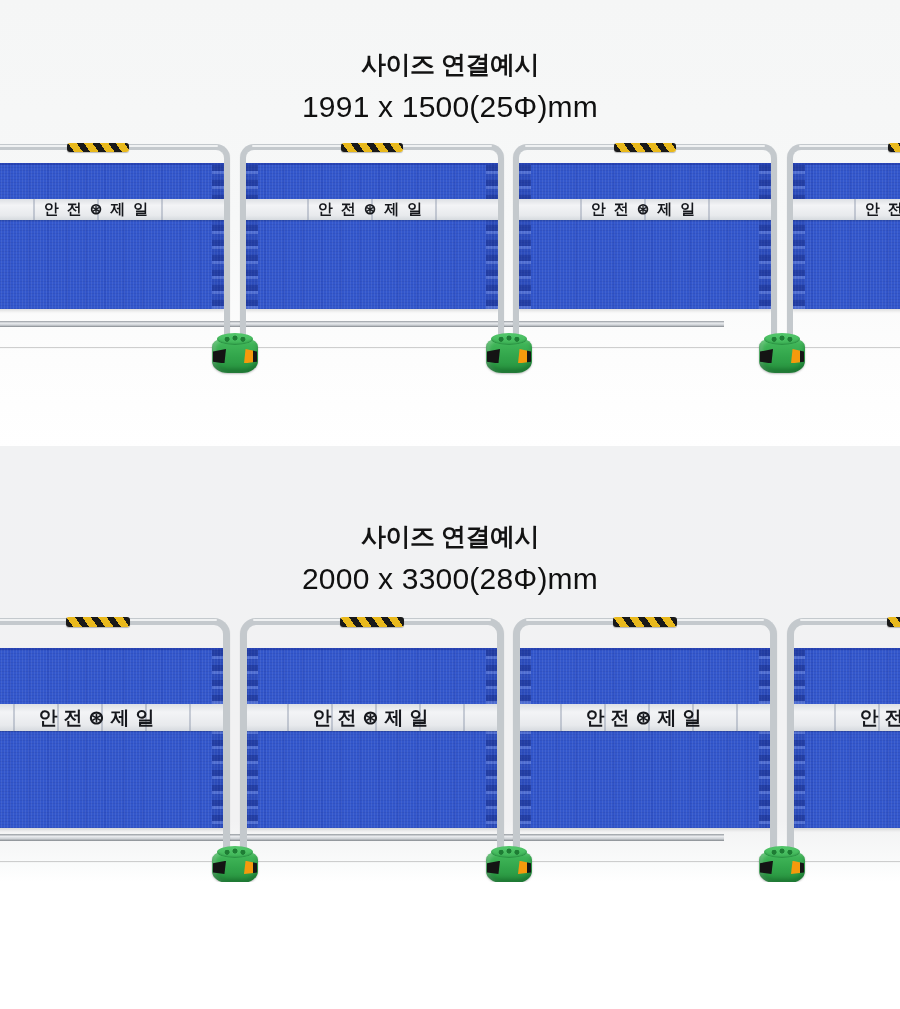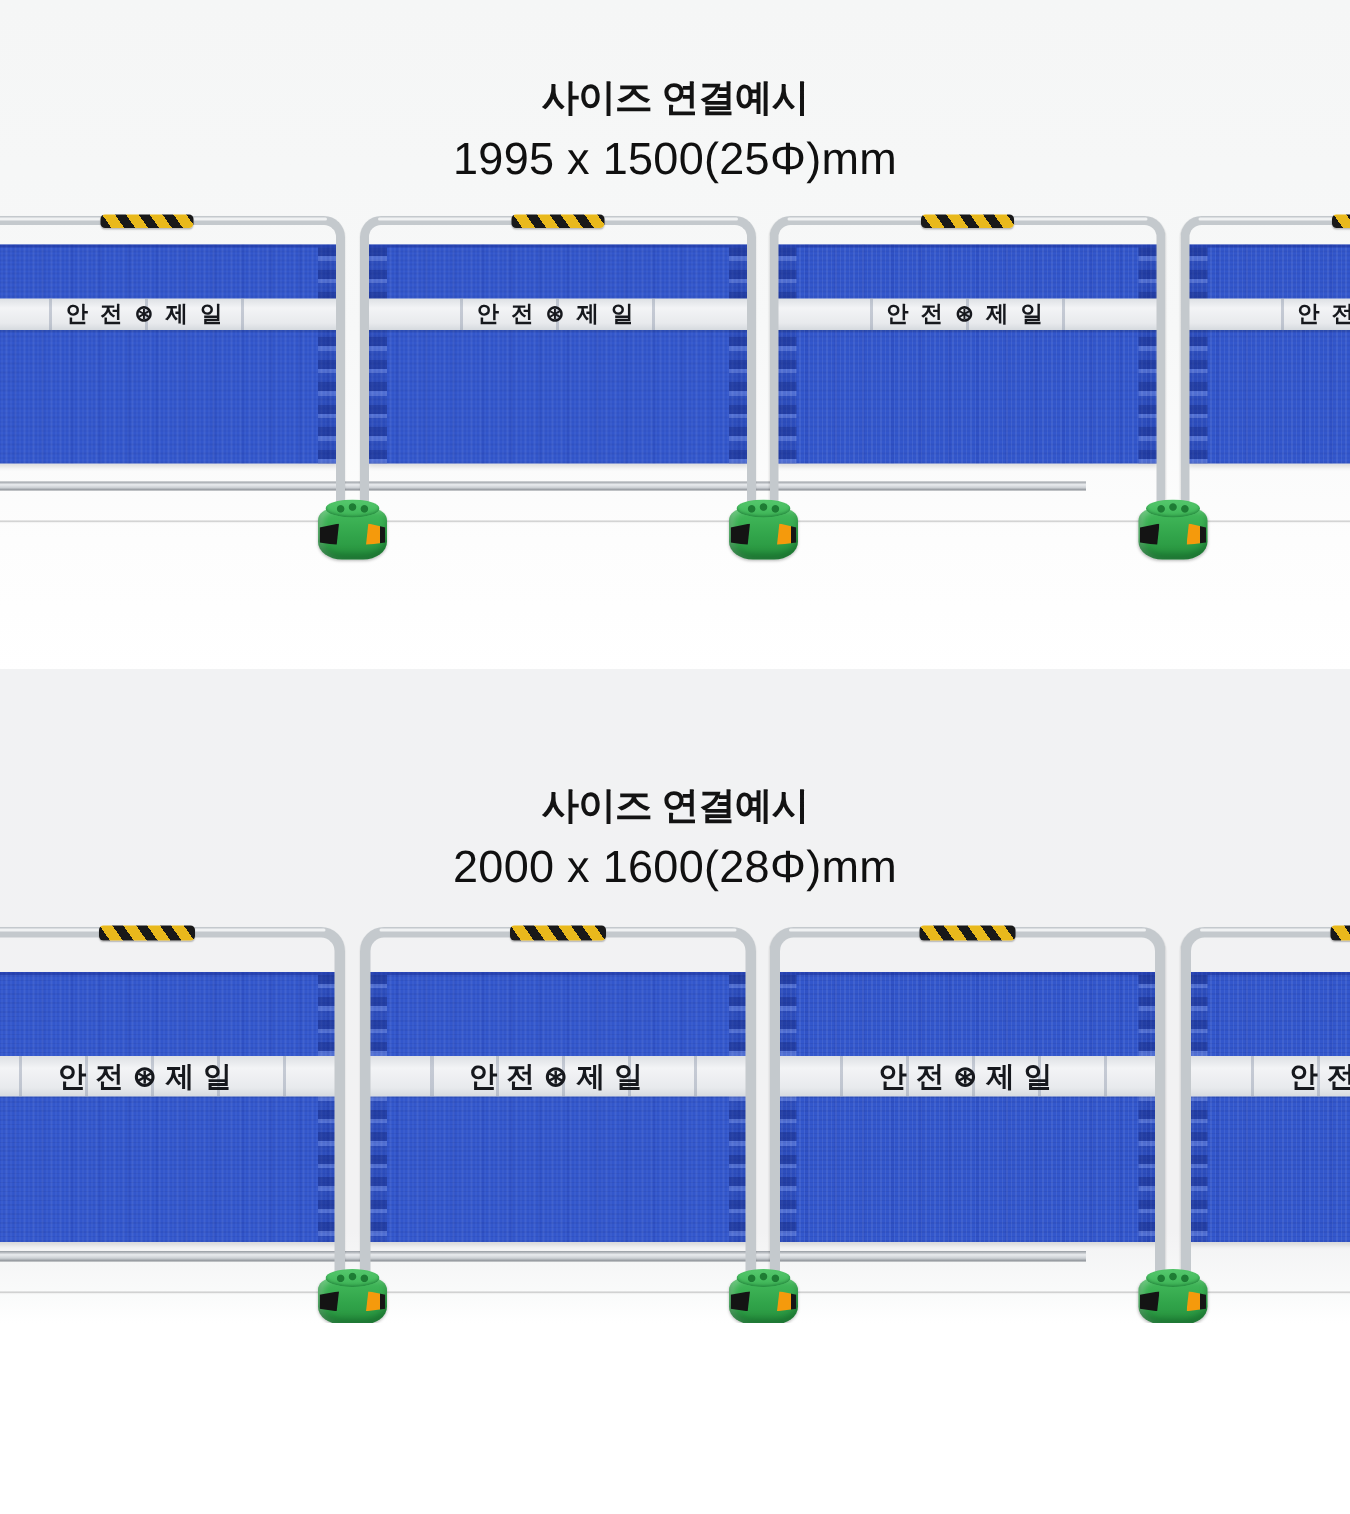--- a/index.html
+++ b/index.html
@@ -88,21 +88,21 @@
   .bref.r{right:1px;background:linear-gradient(90deg,#f59a0c 70%,#161616 70%);
           clip-path:polygon(12% 0,100% 18%,100% 88%,0 100%);}
 </style>
 </head>
 <body>
 
 <div class="page">
 
   <section class="sec s1">
     <h2 class="title">사이즈 연결예시</h2>
-    <div class="dim">1995 x 1500(25Φ)mm</div>
+    <div class="dim">1991 x 1500(25Φ)mm</div>
 
     <div class="fence">
       <div class="brail"></div>
 
       <div class="panel p0">
         <div class="mesh">
           <div class="band">
             <span class="btxt">안전⊛제일</span>
           </div>
         </div>
@@ -156,21 +156,21 @@
         <div class="bbody"></div>
         <div class="btop"></div>
         <div class="bref l"></div>
         <div class="bref r"></div>
       </div>
     </div>
   </section>
 
   <section class="sec s2">
     <h2 class="title">사이즈 연결예시</h2>
-    <div class="dim">2000 x 1600(28Φ)mm</div>
+    <div class="dim">2000 x 3300(28Φ)mm</div>
 
     <div class="fence">
       <div class="brail"></div>
 
       <div class="panel p0">
         <div class="mesh">
           <div class="band">
             <span class="btxt">안전⊛제일</span>
           </div>
         </div>

